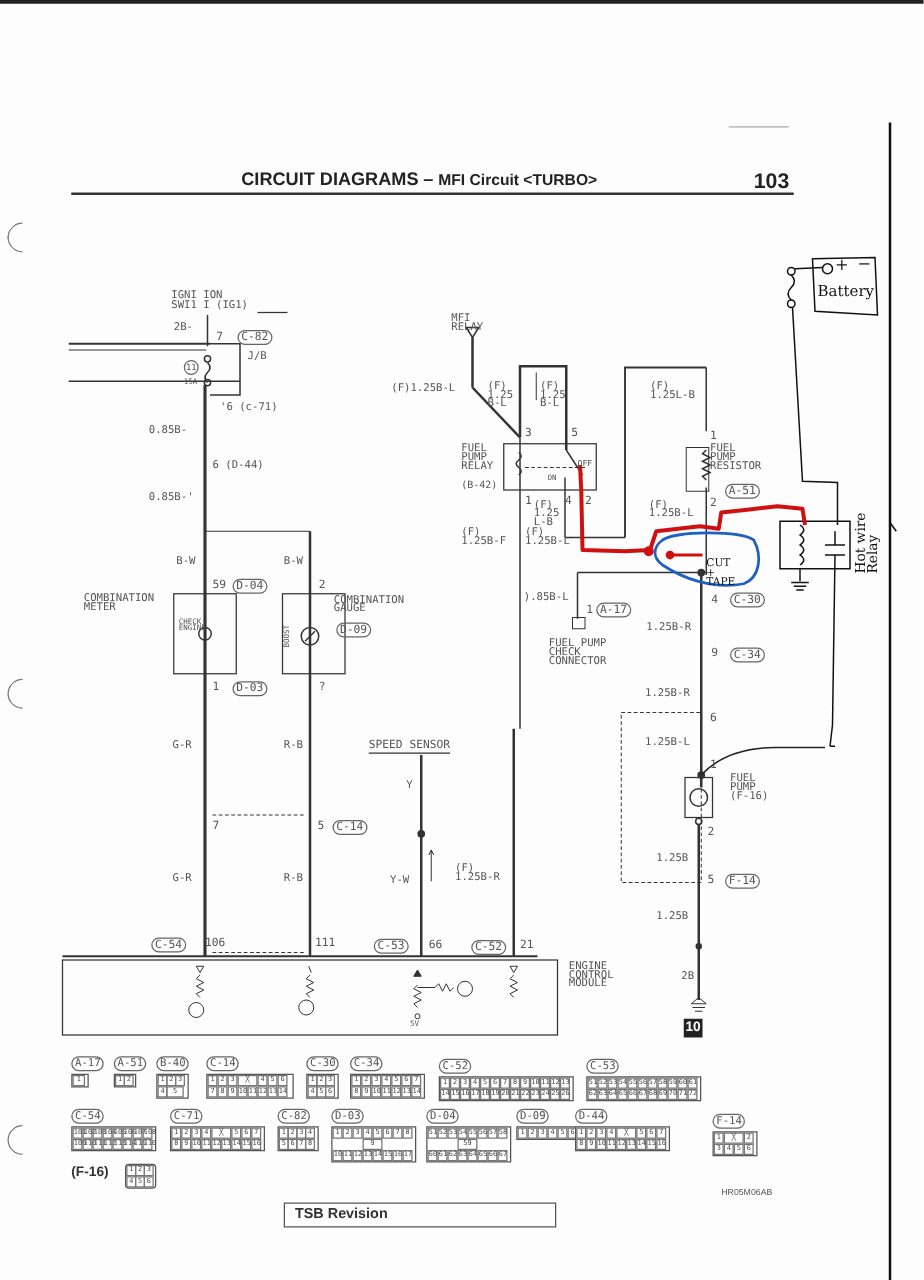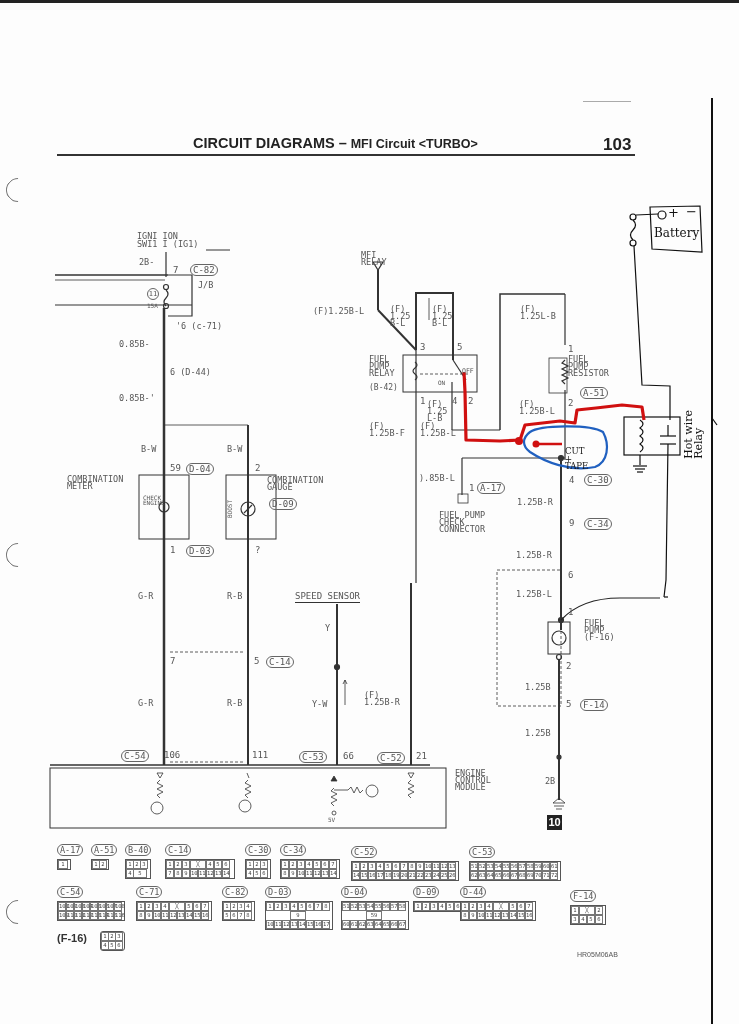--- a/index.html
+++ b/index.html
@@ -590,13 +590,16 @@
         <span>1</span>
         <span>2</span>
         <span>3</span>
         <span>4</span>
         <span>5</span>
         <span>6</span>
       </div>
   </div>
 
   <div class="code">HR05M06AB</div>
+  <div class="tsb">
+    <span>TSB  Revision</span>
+  </div>
 </div>
 
 </body></html>

